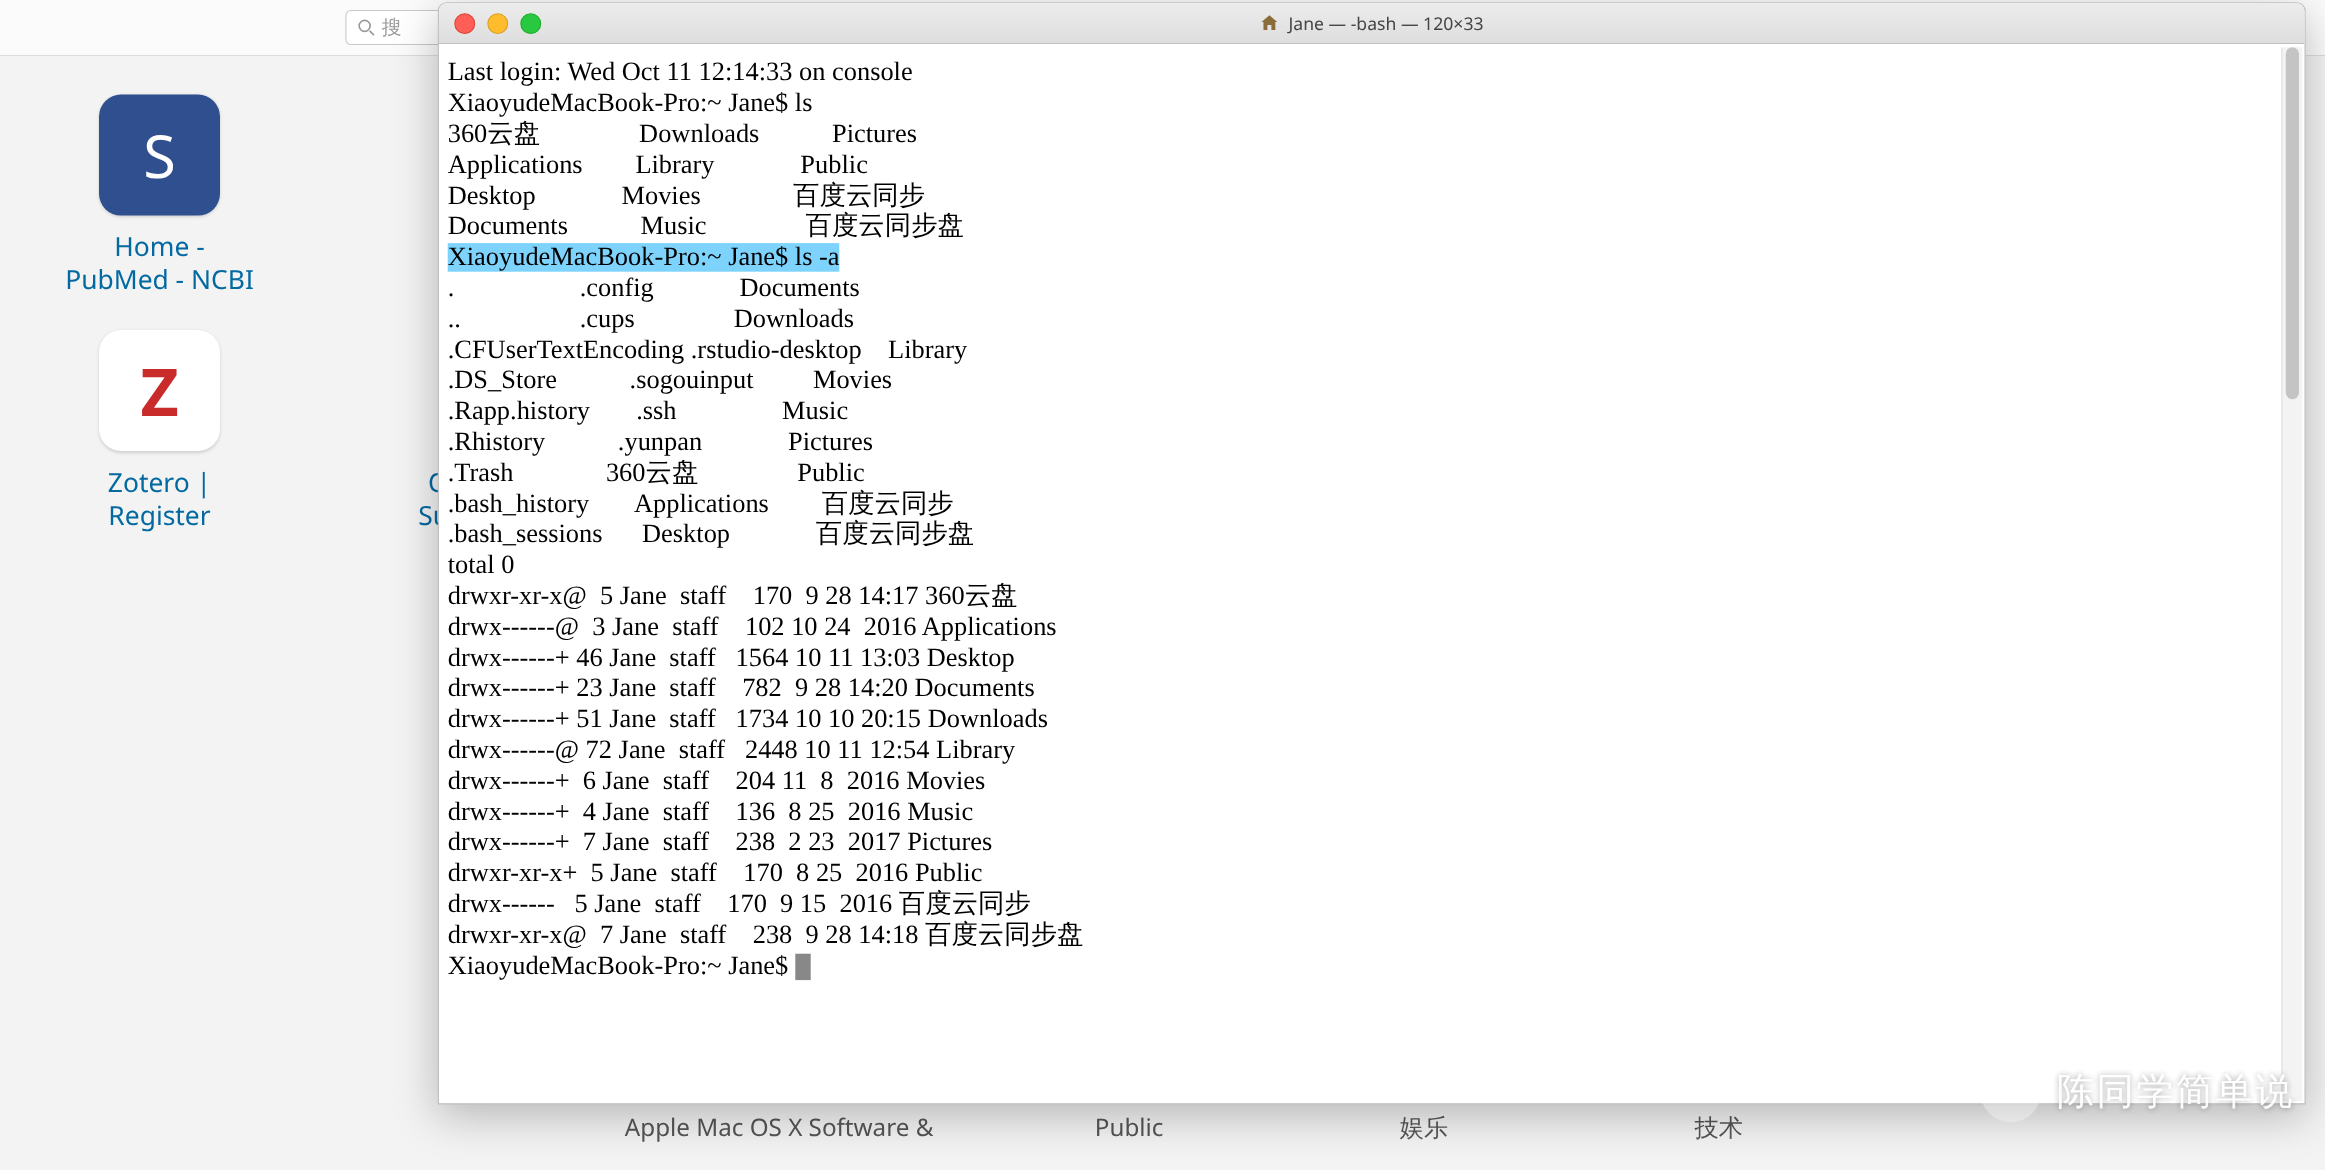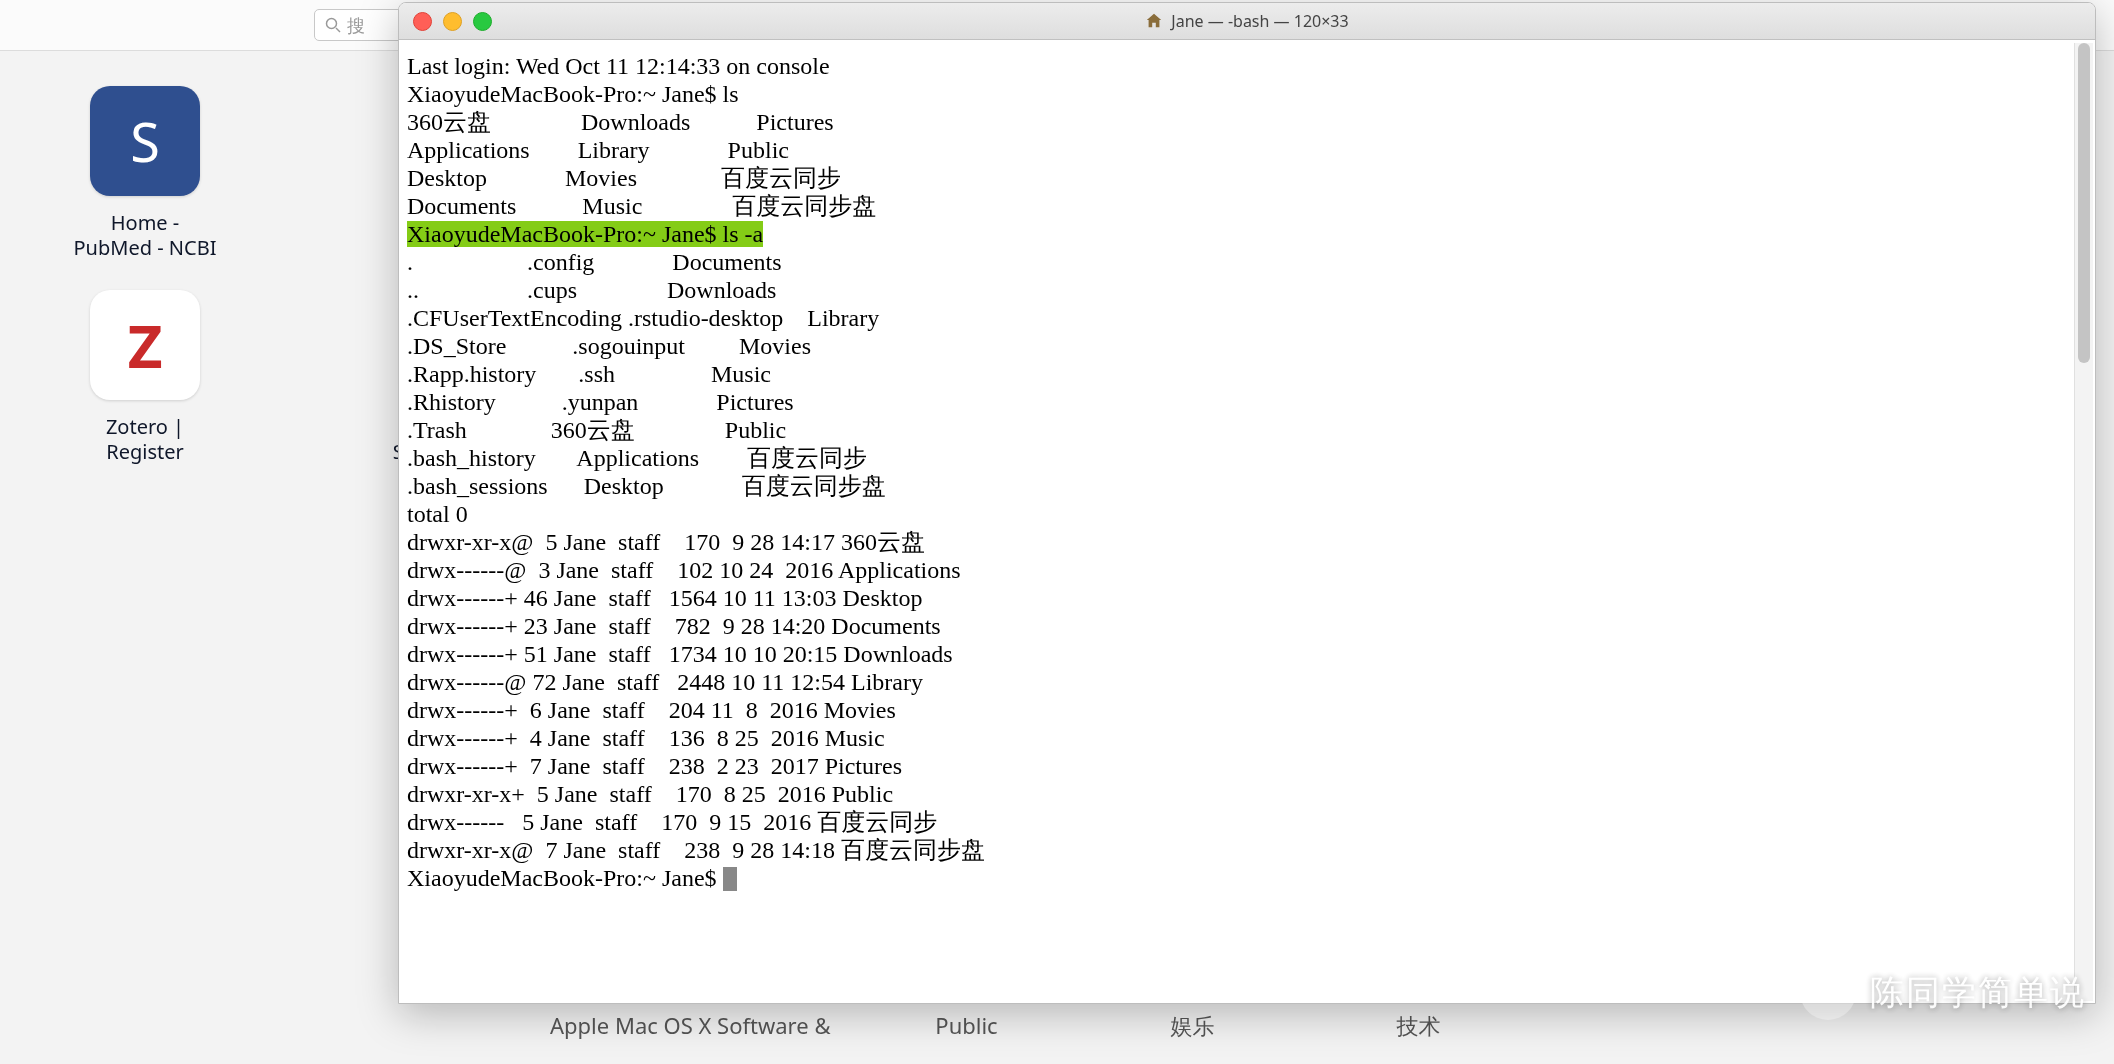--- a/index.html
+++ b/index.html
@@ -6,44 +6,44 @@
   body{position:relative}
 
   
   .bg-window{position:absolute;left:0;top:0;right:0;height:760px;}
   .bg-toolbar{height:50px;display:flex;align-items:center;padding:0 14px;gap:18px;background:#fbfbfb;border-bottom:1px solid #dcdcdc}
   .search{flex:0 0 300px;display:flex;align-items:center;height:30px;border:1px solid #c8c8c8;border-radius:5px;padding:0 10px;background:#fff;color:#9a9a9a;font-size:18px;margin-left:300px}
   .search svg{margin-right:6px}
   .tiles{position:absolute;left:0;top:62px;right:0;bottom:0;display:flex;flex-wrap:wrap;align-content:flex-start;padding:24px 10px;gap:30px 40px}
   .tile{width:270px;display:flex;flex-direction:column;align-items:center;text-align:center}
   .tile .icon-box{width:110px;height:110px;border-radius:20px;display:flex;align-items:center;justify-content:center;margin-bottom:14px;box-shadow:0 1px 3px rgba(0,0,0,.15)}
-  .tile .label{font-size:20px;color:#0f172a;line-height:1.25;white-space:pre-line}
+  .tile .label{font-size:24px;color:#0369a1;line-height:1.25;white-space:pre-line}
   .icon-pubmed{background:#2f4f8f;color:#fff;font-size:54px}
   .icon-wiki{background:#fff;color:#000;font-family:serif;font-size:60px;font-weight:bold}
   .icon-text{background:#fff;color:#333;font-size:44px}
   .icon-zotero{background:#fff;color:#c92a2a;font-size:60px;font-weight:bold}
   .icon-yt{background:#e62117;color:#fff;font-size:50px}
   .icon-gtrans{background:#4285f4;color:#fff}
   .icon-chao{background:#d32f2f;color:#fff;font-size:50px}
   .icon-o{background:#fff;color:#d32f2f;font-size:60px}
-  .bottom-tabs{position:absolute;left:550px;top:1010px;display:flex;gap:46px}
+  .bottom-tabs{position:absolute;left:568px;top:1010px;display:flex;gap:88px}
   .bottom-tabs span{font-size:22px;color:#555;min-width:180px;text-align:center}
 
   
   .term{position:absolute;left:398px;top:2px;width:1696px;height:1000px;background:#fff;border:1px solid #bdbdbd;border-radius:8px 8px 0 0;box-shadow:0 10px 40px rgba(0,0,0,.25);overflow:hidden}
   .titlebar{height:36px;background:linear-gradient(#ececec,#dedede);border-bottom:1px solid #c0c0c0;display:flex;align-items:center;padding:0 14px;position:relative}
   .lights{display:flex;gap:11px}
   .lights span{width:17px;height:17px;border-radius:50%}
   .l-close{background:#ff5f57;border:1px solid #e14137}
   .l-min{background:#ffbd2e;border:1px solid #dfa022}
   .l-max{background:#28c940;border:1px solid #1dad2b}
   .titlebar .title{position:absolute;left:0;right:0;text-align:center;font-size:16px;color:#444;display:flex;justify-content:center;align-items:center;gap:8px;pointer-events:none}
   .titlebar .title svg{display:inline-block}
   .term-body{padding:12px 8px;font-family:Liberation Serif, serif;font-size:24px;line-height:28px;color:#000;white-space:pre;position:relative}
-  .hl{background:#84cc16}
+  .hl{background:#7dd3fc}
   .cursor{display:inline-block;width:14px;height:24px;background:#888;vertical-align:text-bottom}
   .scrollbar{position:absolute;right:2px;top:40px;width:18px;bottom:2px;background:#f3f3f3;border-left:1px solid #e0e0e0}
   .scroll-thumb{position:absolute;left:3px;right:3px;top:0;height:320px;background:#c4c4c4;border-radius:6px}
 
   .watermark{position:absolute;right:28px;bottom:44px;display:flex;align-items:center;gap:14px;color:#fff;opacity:.92;text-shadow:0 0 6px rgba(0,0,0,.4)}
   .watermark .wm-icon{width:56px;height:56px;border-radius:50%;background:rgba(255,255,255,.35);display:flex;align-items:center;justify-content:center}
   .watermark span{font-size:34px;letter-spacing:2px}
 </style>
 </head>
 <body>

